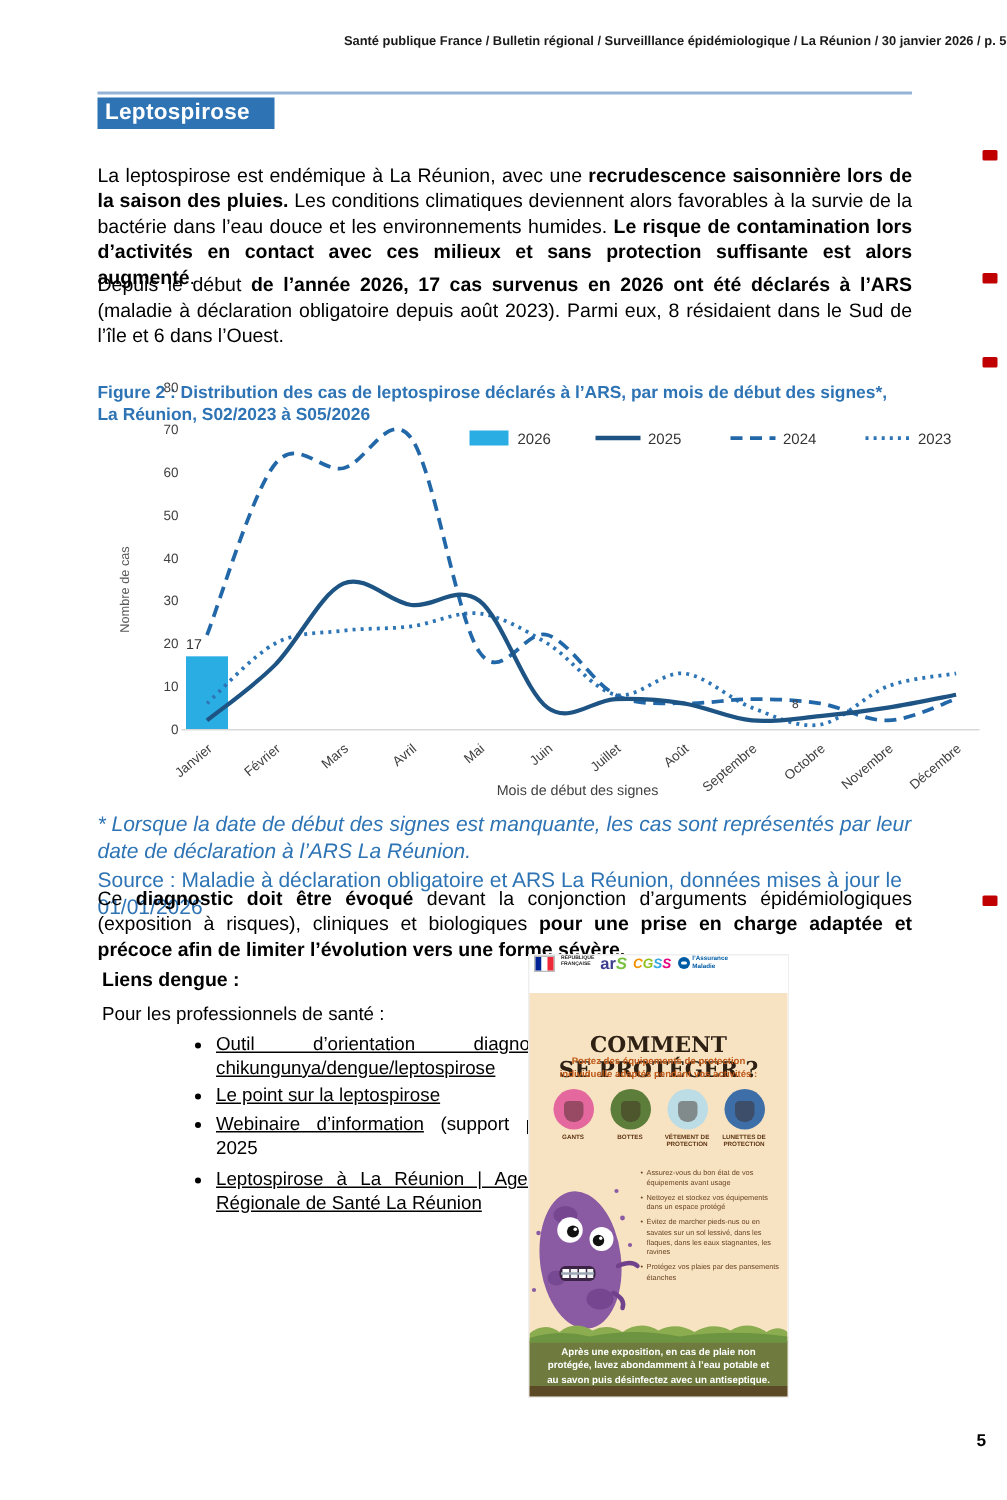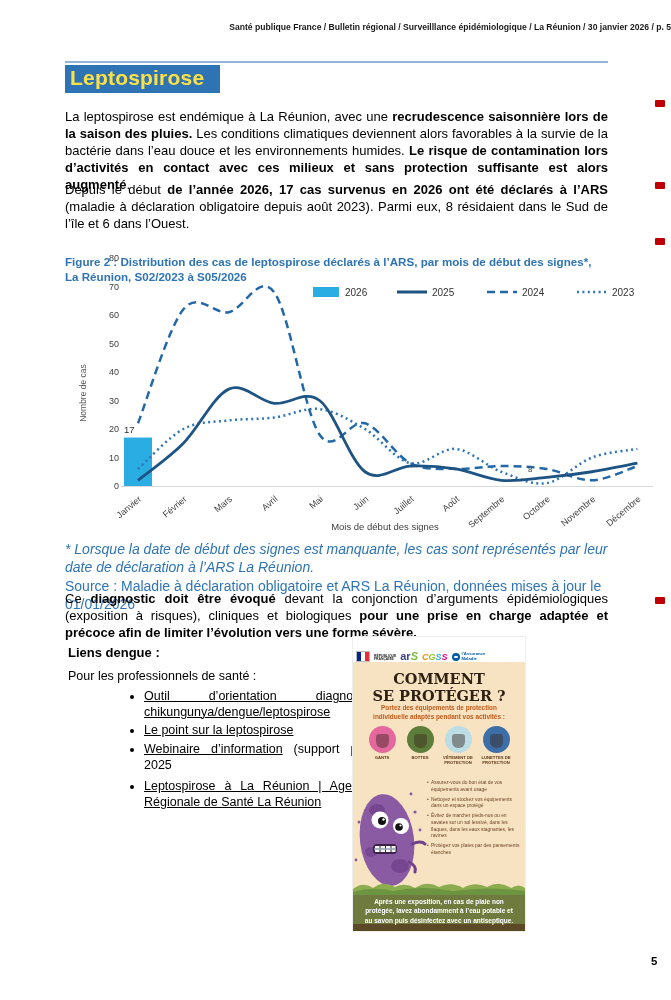--- a/index.html
+++ b/index.html
@@ -3,57 +3,57 @@
 <meta charset="utf-8">
 <style>
   html,body{margin:0;padding:0;}
   body{
     width:671px;height:1000px;position:relative;background:#fff;
     font-family:"Liberation Sans",sans-serif;color:#000;overflow:hidden;
   }
   .header{position:absolute;top:22px;left:0;width:100%;text-align:right;
     font-size:8.6px;color:#1a1a1a;font-weight:bold;}
   .rule{position:absolute;top:61px;left:65px;width:543px;height:2px;background:#95b3d7;}
-  .title-band{position:absolute;top:65px;left:65px;background:#2e74b5;color:#fde047;
-    font-weight:bold;font-size:21px;padding:1px 16px 3px 5px;letter-spacing:.2px;}
+  .title-band{position:absolute;top:65px;left:65px;background:#2e74b5;color:#ffffff;
+    font-weight:bold;font-size:15px;padding:1px 16px 3px 5px;letter-spacing:.2px;}
   .para{position:absolute;left:65px;width:543px;text-align:justify;
     font-size:13px;line-height:1.3;}
   #p1{top:96px;} #p2{top:169px;} #p3{top:576px;margin-top:15px;}
   .b{font-weight:bold;} .u{}
   .fig-caption{position:absolute;left:65px;top:222px;width:543px;
     color:#2e74b5;font-weight:bold;font-size:11.6px;line-height:1.3;margin-top:32px;}
   #chart-wrap{position:absolute;left:75px;top:253px;width:585px;height:285px;}
   .footnotes{position:absolute;left:65px;top:540px;width:560px;
     font-size:14px;color:#2e74b5;line-height:1.32;}
   .footnotes .it{font-style:italic;}
   .links-block{position:absolute;left:68px;top:645px;width:300px;font-size:12.5px;}
   .lu-title{font-weight:bold;font-size:13px;margin-bottom:9px;}
   .lu-sub{margin:7px 0 6px 0;}
   .links-block ul{margin:2px 0 6px 0;padding-left:76px;width:228px;box-sizing:content-box;}
   .links-block li{text-align:justify;margin-bottom:3px;line-height:1.25;}
   .lnk{text-decoration:underline;cursor:pointer;}
   .rev{position:absolute;left:655px;width:10px;height:7px;background:#c00000;border-radius:1px;}
   .page-num{position:absolute;left:651px;top:955px;font-size:11.5px;font-weight:600;}
   
   .poster{position:absolute;left:353px;top:637px;width:172px;box-shadow:0 0 0 1px #eee;}
-  .logo-strip{height:25px;background:#fff;display:flex;align-items:flex-end;gap:4px;padding:0 3px;}
+  .logo-strip{height:25px;background:#fff;display:flex;align-items:flex-start;gap:4px;padding:0 3px;}
   .flag{display:flex;width:12px;height:9px;border:.5px solid #bbb;}
   .flag i{flex:1;} .flag .bl{background:#002395}.flag .wh{background:#fff}.flag .rd{background:#ed2939}
   .logo-txt{font-size:3.4px;line-height:1.1;white-space:pre-line;color:#222;font-weight:bold;}
   .ars-logo{font-size:11px;font-weight:bold;color:#3d3d8f;}
   .ars-logo b{color:#7ac143;font-style:italic;}
   .cgss-logo{font-size:9px;font-weight:bold;font-style:italic;}
   .cgss-logo .c1{color:#f39200}.cgss-logo .c2{color:#95c11f}.cgss-logo .c3{color:#36a9e1}.cgss-logo .c4{color:#e6007e}
   .am-logo{display:flex;align-items:center;gap:2px;}
   .am-dot{width:8px;height:8px;border-radius:50%;background:#005ba4;position:relative;}
   .am-dot:after{content:"";position:absolute;left:2px;top:3px;width:4px;height:2px;background:#fff;border-radius:2px;}
   .am-txt{font-size:4.2px;font-weight:bold;color:#005ba4;line-height:1.15;white-space:pre-line;}
   .poster-body{background:#f7e3c2;}
   .poster-title{font-family:"DejaVu Serif",serif;font-weight:bold;font-size:14.5px;
-    color:#2e2013;text-align:center;line-height:1.15;padding-top:9px;height:42px;box-sizing:border-box;}
+    color:#2e2013;text-align:center;line-height:1.15;padding-top:27px;height:42px;box-sizing:border-box;}
   .poster-sub{font-size:6.4px;font-weight:bold;color:#c05a1a;text-align:center;
     padding:0 12px;line-height:1.35;height:20px;}
   .equip-row{display:flex;justify-content:center;gap:7px;height:50px;padding-top:2px;}
   .equip{width:31px;text-align:center;}
   .equip-circle{width:27px;height:27px;border-radius:50%;margin:0 auto;position:relative;overflow:hidden;}
   .equip-circle:after{content:"";position:absolute;left:7px;top:8px;width:13px;height:14px;
     background:rgba(60,40,30,.45);border-radius:3px 3px 6px 6px;}
   .equip-label{font-size:4.2px;font-weight:bold;color:#5f3613;line-height:1.25;margin-top:2px;text-transform:uppercase;}
   .poster-main{position:relative;height:118px;}
   .monster{position:absolute;left:-2px;bottom:4px;}

